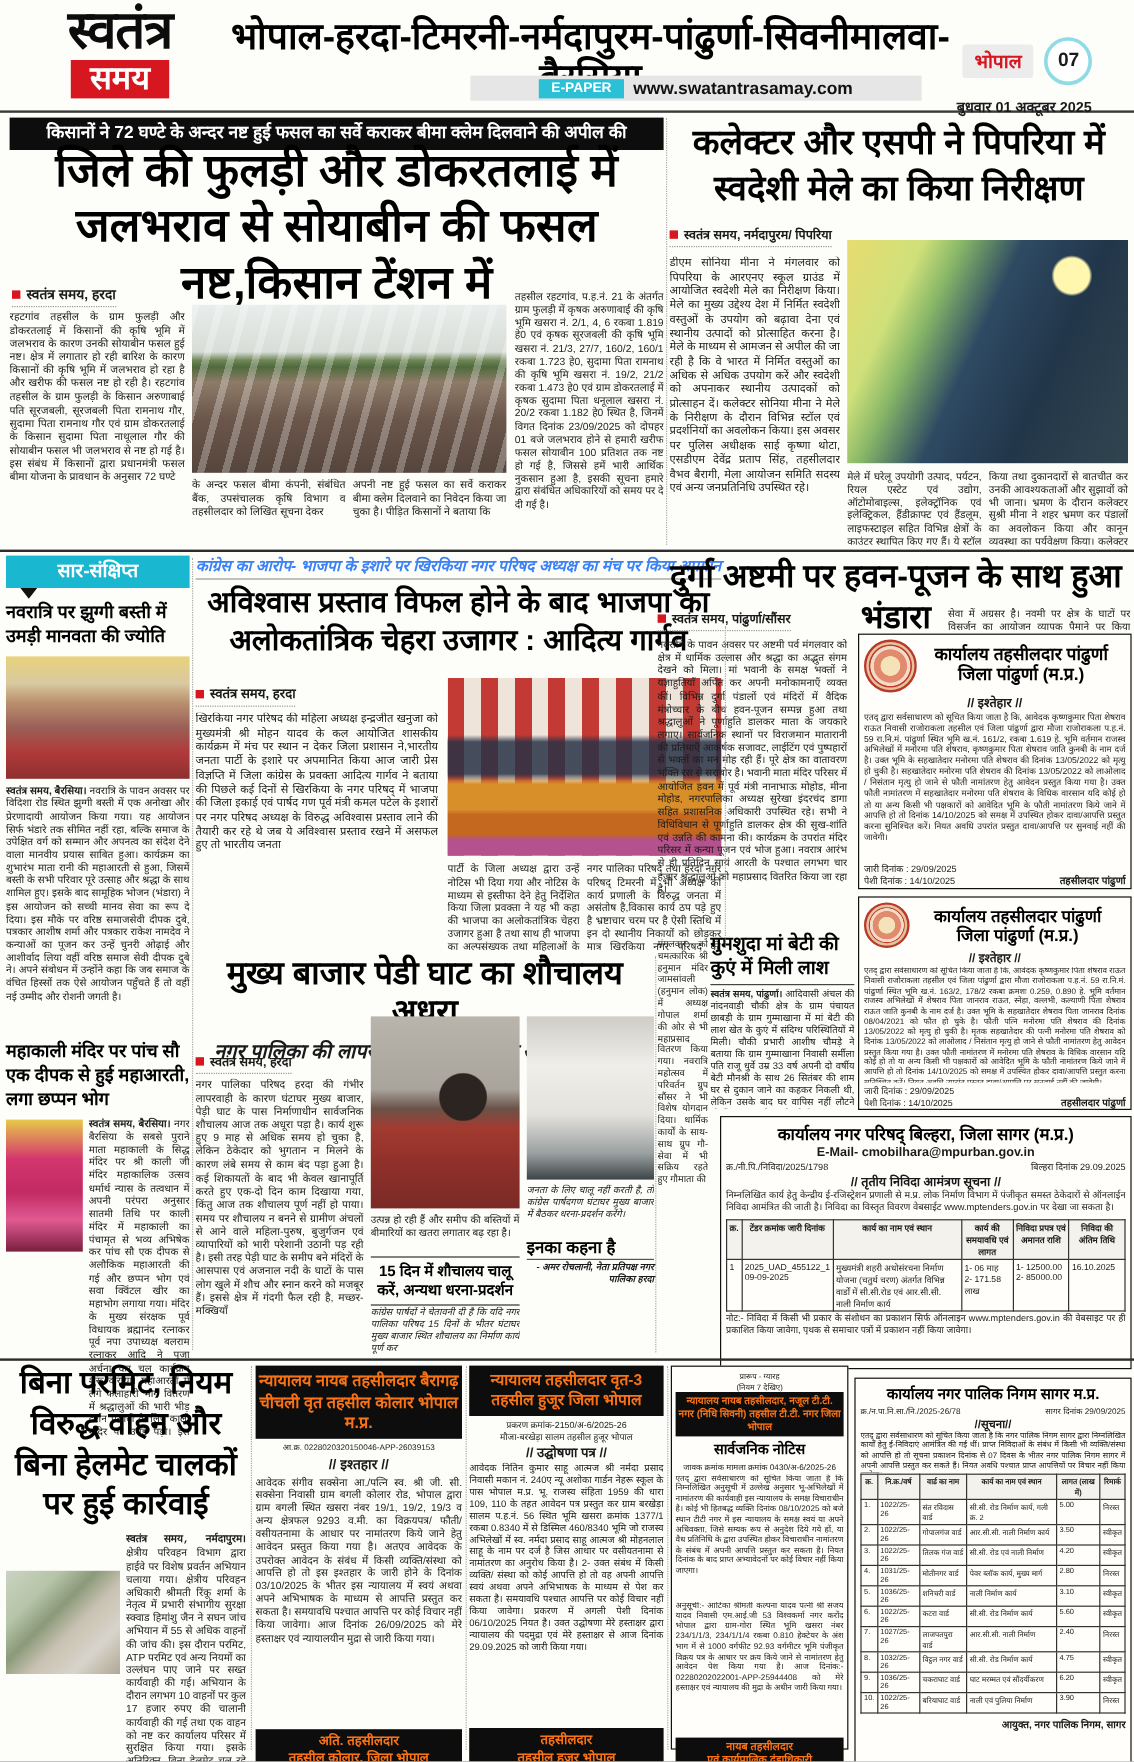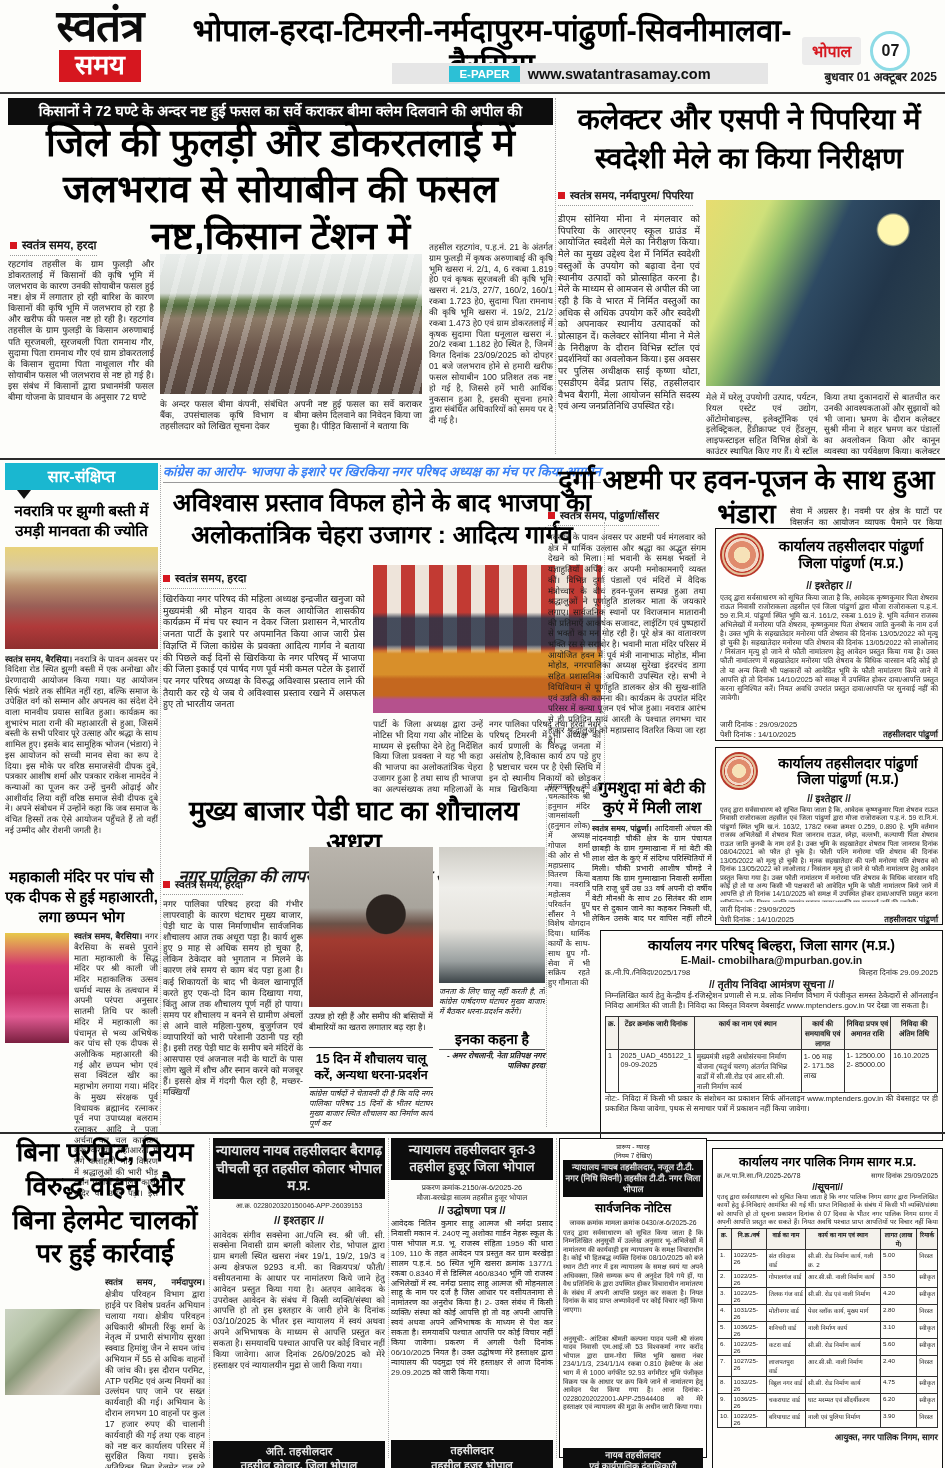--- a/index.html
+++ b/index.html
@@ -1,26 +1,26 @@
 <!DOCTYPE html>
 <html><head>
 <meta charset="utf-8">
 <style>
   html,body{margin:0;padding:0;background:#9a9a9a;}
   #page{position:relative;width:945px;height:1468px;margin:0 auto;background:#fdfdfa;
         font-family:"Liberation Sans","DejaVu Sans",sans-serif;color:#1a1a1a;overflow:hidden;}
   .abs{position:absolute;}
   .bt{font-size:9.3px;line-height:1.26;text-align:justify;overflow:hidden;color:#1c1c1c;}
-  .hl{font-weight:800;color:#000;text-align:center;}
+  .hl{font-weight:800;color:#000;}
   .byline{font-weight:700;font-size:11.5px;border-bottom:1px dotted #999;padding-bottom:3px;display:block;}
   .bysq{display:inline-block;width:7px;height:7px;background:#d6171f;margin-right:5px;}
   .photo{background-color:#c9c9c2;}
   .vr{border-left:1px dotted #a8a8a8;width:0;}
   .kickerbar{background:#0d0d0d;color:#fff;font-weight:700;text-align:center;}
-  .blackbar{background:#0d0d0d;color:#e5e5e5;font-weight:700;text-align:center;}
+  .blackbar{background:#0d0d0d;color:#f97316;font-weight:700;text-align:center;}
   .noticebox{border:1.5px solid #111;background:#fffefb;box-sizing:border-box;padding:4px;}
   table{border-collapse:collapse;width:100%;}
   th,td{border:0.8px solid #333;padding:1px 2px;vertical-align:top;white-space:pre-line;}
   th{font-weight:700;text-align:center;background:#f4f2ec;}
   .seal{width:40px;height:40px;border-radius:50%;border:2px solid #b93a2b;flex:0 0 40px;
         background:radial-gradient(circle,#f6e2b8 0 28%,#e08b6d 30% 48%,#f2d9c8 50% 58%,#c0392b 60% 66%,#f6e6d2 68% 100%);
         box-shadow:inset 0 0 0 2px #e3c39a;}
   #ph-field{background:repeating-linear-gradient(105deg,rgba(255,255,255,.28) 0 6px,rgba(0,0,0,0) 6px 20px),
     linear-gradient(180deg,#e9edeb 0%,#d8ddd8 28%,#6f8657 33%,#4f6a3c 37%,#8d7b68 46%,#6b564b 68%,#55453c 100%);}
   #ph-fair{background:radial-gradient(circle at 80% 16%,#fff7b0 0 6%,rgba(0,0,0,0) 7%),
@@ -47,21 +47,21 @@
     </div>
     <div class="abs hl" style="left:188px;top:14px;width:608px;font-size:31px;text-align:center;line-height:1.1;">भोपाल-हरदा-टिमरनी-नर्मदापुरम-पांढुर्णा-सिवनीमालवा-बैरसिया</div>
     <div class="abs" style="left:392px;top:63px;width:376px;height:21px;background:#e6e6e6;display:flex;align-items:center;justify-content:center;">
       <span style="background:#2cc0d6;color:#fff;font-size:11.5px;font-weight:700;padding:2px 10px;margin-right:8px;">E-PAPER</span>
       <span style="font-size:14.5px;font-weight:700;color:#111;">www.swatantrasamay.com</span>
     </div>
     <div class="abs" style="left:802px;top:31px;display:flex;align-items:center;">
       <span style="background:#ececec;color:#d6171f;font-weight:800;font-size:16px;padding:3px 10px;border-radius:3px;">भोपाल</span>
       <span style="width:34px;height:34px;border-radius:50%;border:3px solid #8edbe6;background:#fff;display:flex;align-items:center;justify-content:center;font-weight:800;font-size:16px;margin-left:9px;">07</span>
     </div>
-    <div class="abs" style="left:770px;top:68px;width:167px;text-align:right;font-size:12px;font-weight:700;">बुधवार 01 अक्टूबर 2025</div>
+    <div class="abs" style="left:770px;top:80px;width:167px;text-align:center;font-size:12px;font-weight:700;">बुधवार 01 अक्टूबर 2025</div>
   </div>
 
   <div class="abs" style="left:8px;top:96px;width:545px;height:360px;">
     <div class="abs kickerbar" style="left:0;top:2px;width:545px;height:27px;line-height:27px;font-size:14.5px;">किसानों ने 72 घण्टे के अन्दर नष्ट हुई फसल का सर्वे कराकर बीमा क्लेम दिलवाने की अपील की</div>
     <div class="abs hl" style="left:0;top:24px;width:545px;font-size:38px;line-height:1.22;text-align:center;">जिले की फुलड़ी और डोकरतलाई में जलभराव से सोयाबीन की फसल नष्ट,किसान टेंशन में</div>
     <div class="abs" style="left:2px;top:141px;">
       <span class="byline"><span class="bysq"></span><span>स्वतंत्र समय, हरदा</span></span>
     </div>
     <div class="abs bt" style="left:0;top:163px;width:146px;height:193px;font-size:8.8px;">रहटगांव तहसील के ग्राम फुलड़ी और डोकरतलाई में किसानों की कृषि भूमि में जलभराव के कारण उनकी सोयाबीन फसल हुई नष्ट। क्षेत्र में लगातार हो रही बारिश के कारण किसानों की कृषि भूमि में जलभराव हो रहा है और खरीफ की फसल नष्ट हो रही है। रहटगांव तहसील के ग्राम फुलड़ी के किसान अरुणाबाई पति सूरजबली, सूरजबली पिता रामनाथ गौर, सुदामा पिता रामनाथ गौर एवं ग्राम डोकरतलाई के किसान सुदामा पिता नाथूलाल गौर की सोयाबीन फसल भी जलभराव से नष्ट हो गई है। इस संबंध में किसानों द्वारा प्रधानमंत्री फसल बीमा योजना के प्रावधान के अनुसार 72 घण्टे</div>
     <div class="abs photo" id="ph-field" style="left:152px;top:158px;width:262px;height:140px;"></div>

